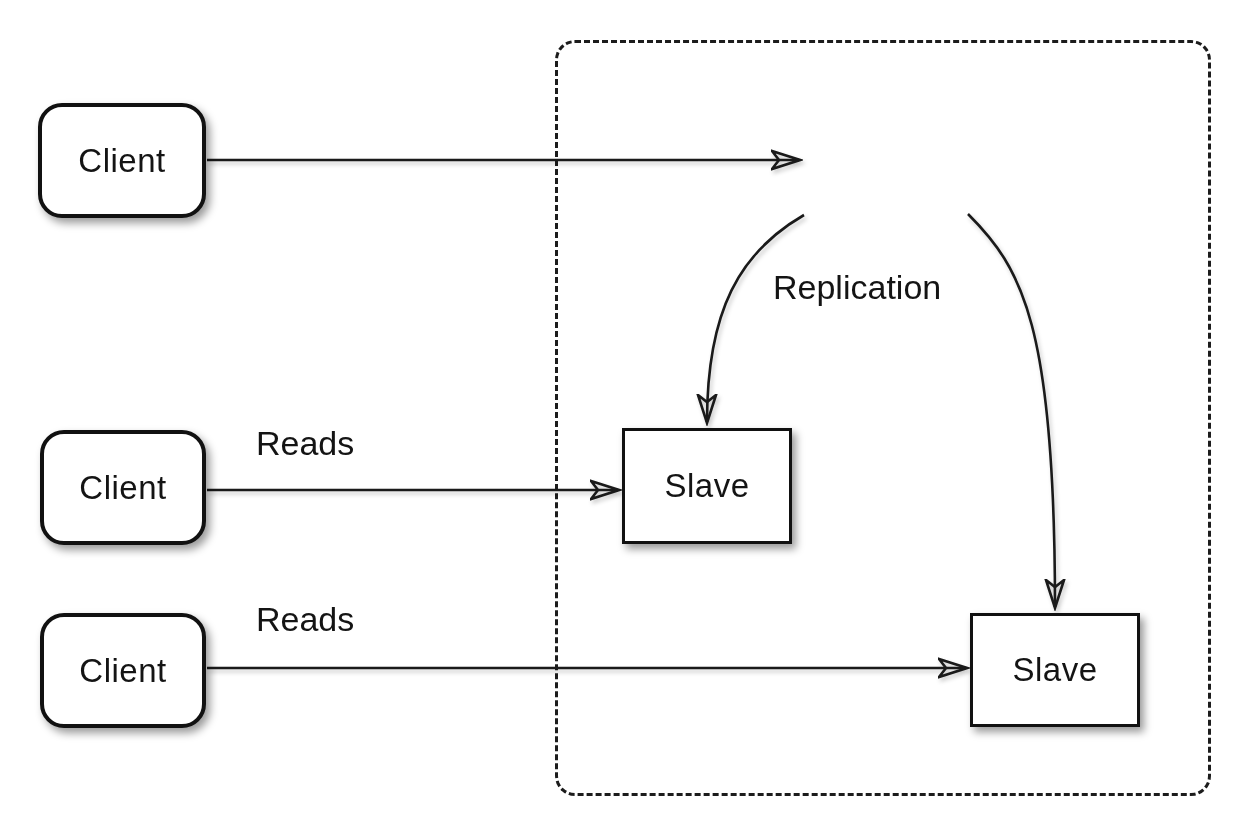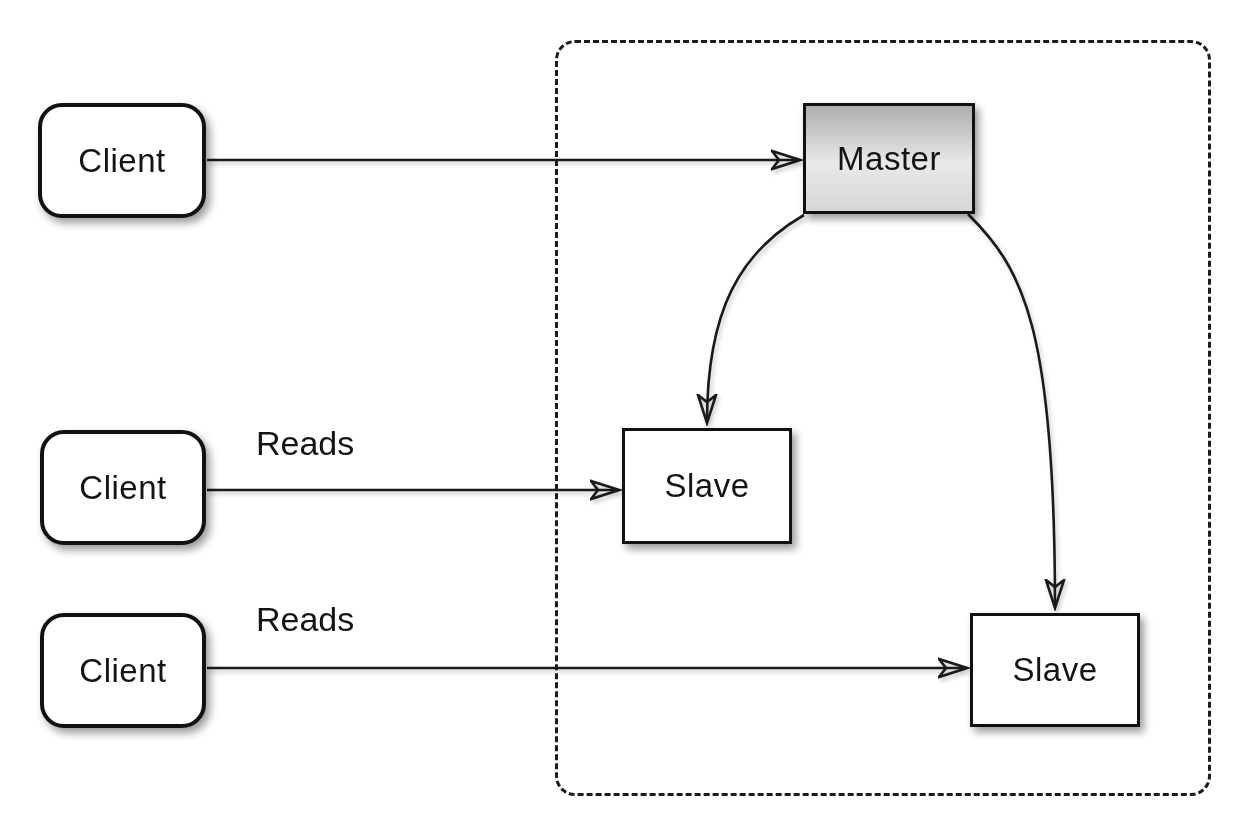--- a/index.html
+++ b/index.html
@@ -106,27 +106,25 @@
   <div class="node client client-1">
     <span>Client</span>
   </div>
   <div class="node client client-2">
     <span>Client</span>
   </div>
   <div class="node client client-3">
     <span>Client</span>
   </div>
 
-  <div class="node master">
-    <span>Master</span>
-  </div>
 
   <div class="node slave-1">
     <span>Slave</span>
   </div>
   <div class="node slave-2">
     <span>Slave</span>
   </div>
 
   <div class="edge-label lbl-reads-1">Reads</div>
   <div class="edge-label lbl-reads-2">Reads</div>
+  <div class="edge-label lbl-replication">Replication</div>
 
 </div>
 
 </body></html>

